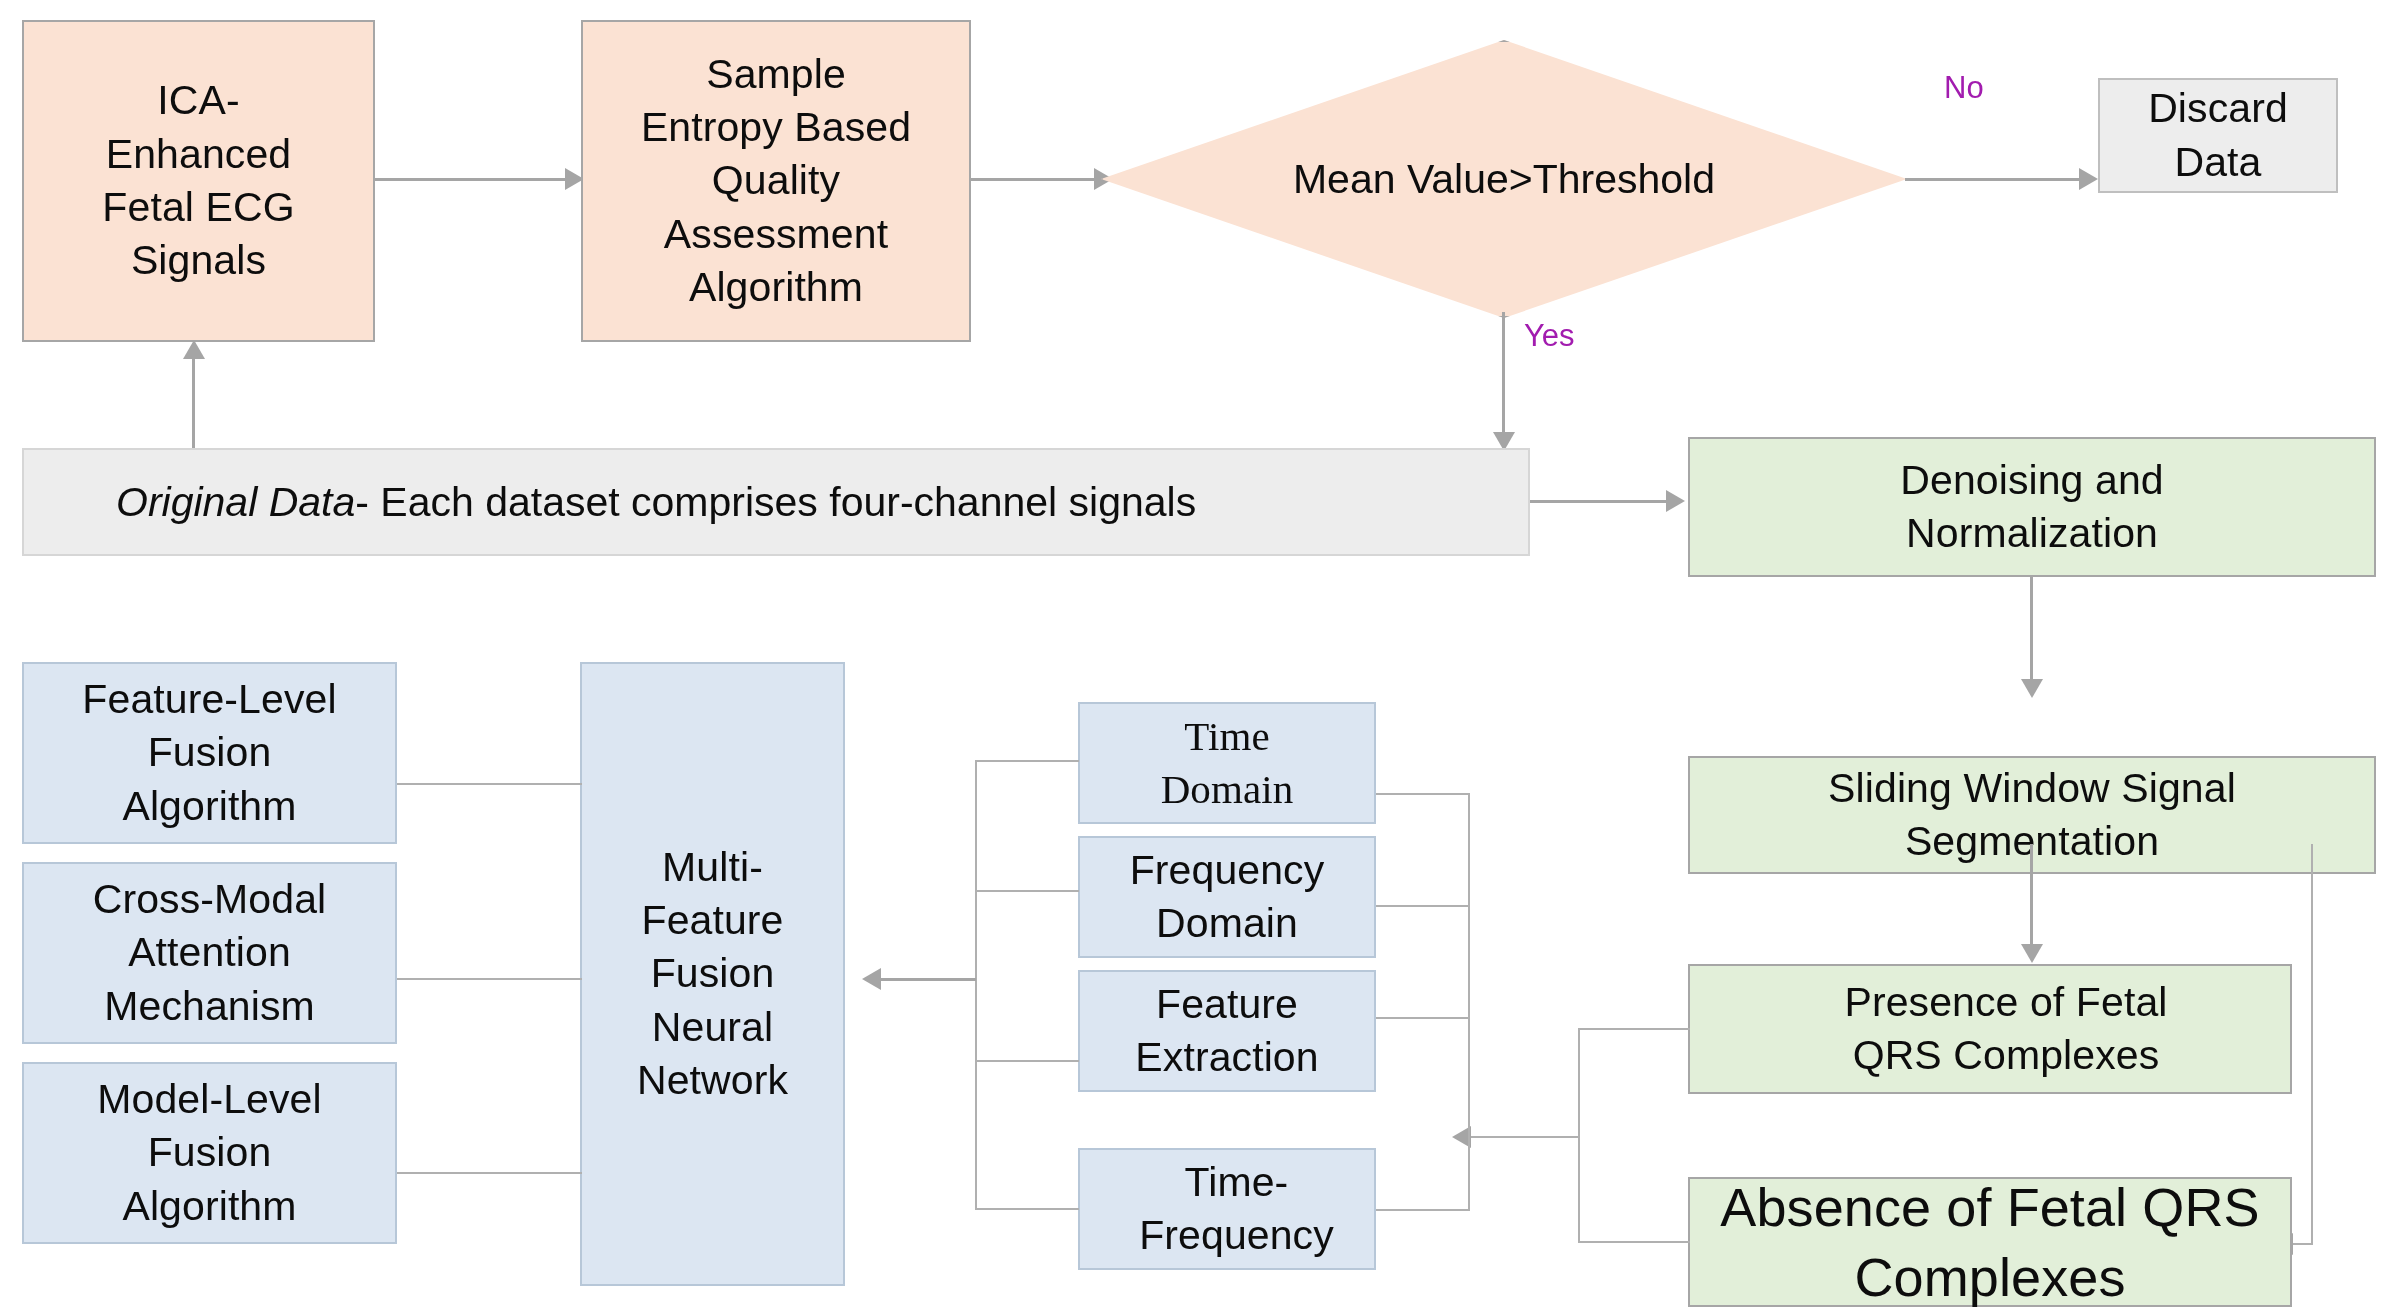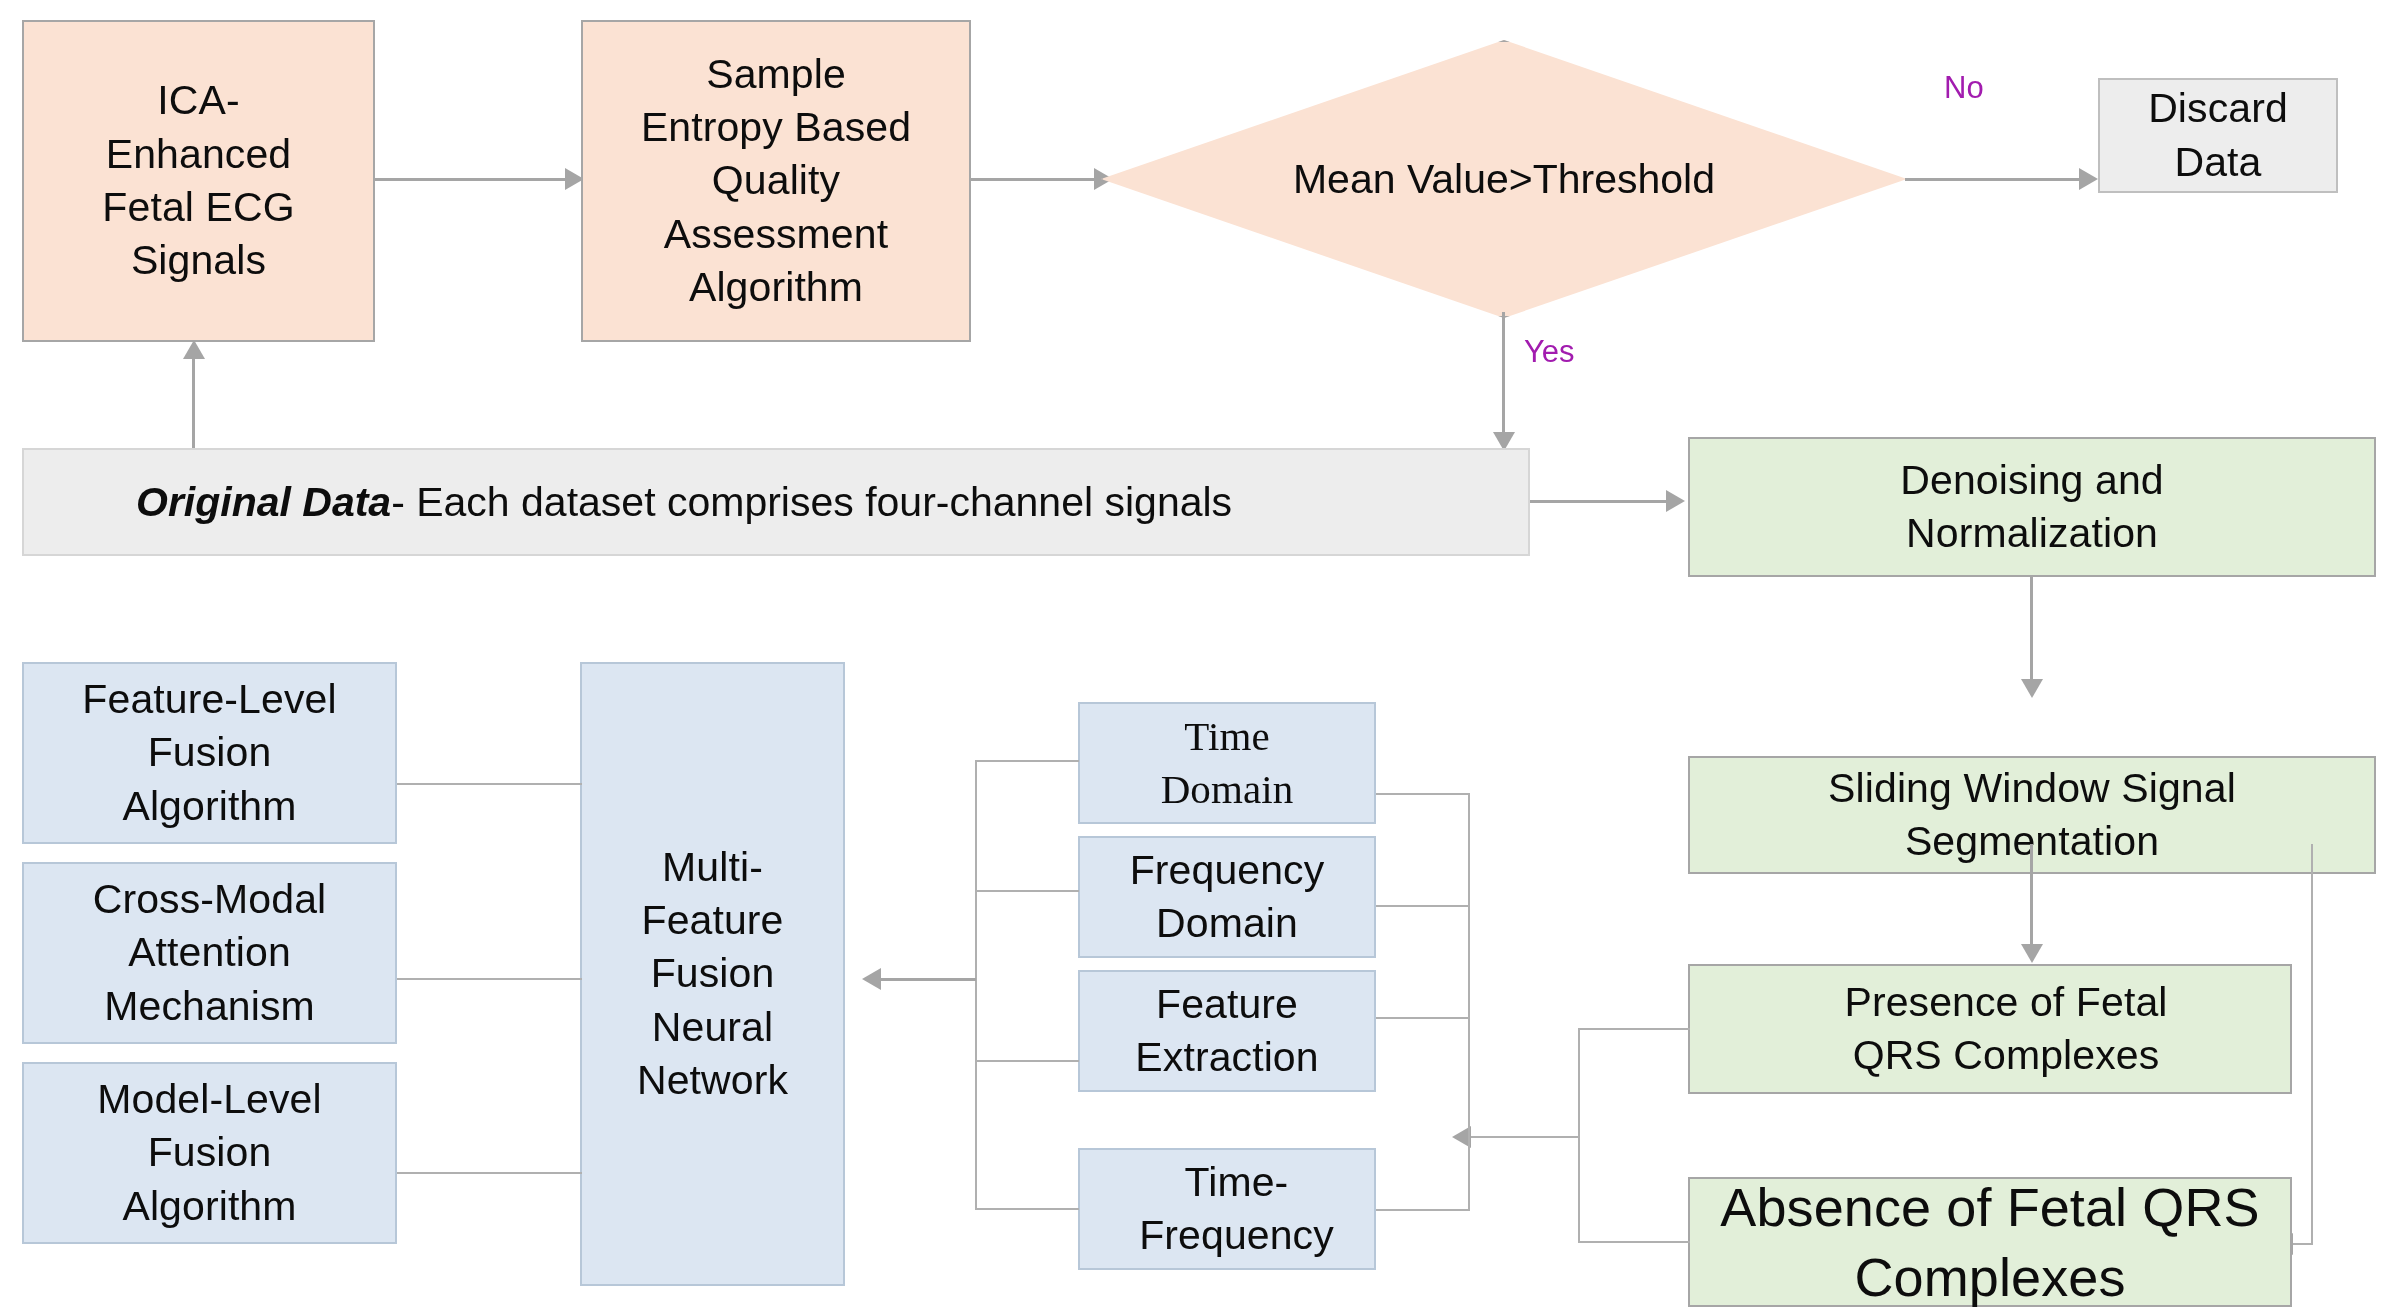--- a/index.html
+++ b/index.html
@@ -90,21 +90,21 @@
   .bar{
     position:absolute;
     box-sizing:border-box;
     background:#ededed;
     border:2px solid #d6d6d6;
     display:flex;
     align-items:center;
     color:#0d0d0d;
     padding-left:92px;
   }
-  .bar .em{ font-style:italic; font-weight:700;margin-left:20px; }
+  .bar .em{ font-style:italic; font-weight:400; }
 </style>
 </head>
 <body>
 
 <div id="canvas">
 
   <div class="node peach" style="left:22px; top:20px; width:353px; height:322px; font-size:41px;">ICA-
 Enhanced
 Fetal ECG
 Signals</div>
@@ -128,21 +128,21 @@
 
   <div class="ln lnh" style="left:1905px; top:178px; width:180px;"></div>
   <div class="arw arw-r" style="left:2079px; top:168px;"></div>
   <div class="elabel" style="left:1944px; top:70px;">No</div>
 
   <div class="node grey" style="left:2098px; top:78px; width:240px; height:115px; font-size:41px; border-color:#bfbfbf;">Discard
 Data</div>
 
   <div class="ln lnv" style="left:1502px; top:312px; height:128px;"></div>
   <div class="arw arw-d" style="left:1493px; top:432px;"></div>
-  <div class="elabel" style="left:1524px; top:318px;margin-top:16px;">Yes</div>
+  <div class="elabel" style="left:1524px; top:318px;">Yes</div>
 
   <div class="ln lnv" style="left:192px; top:358px; height:90px;"></div>
   <div class="arw arw-u" style="left:183px; top:340px;"></div>
 
   <div class="bar" style="left:22px; top:448px; width:1508px; height:108px; font-size:41px;">
     <span class="em">Original Data</span>
       <span> - Each dataset comprises four-channel signals</span>
   </div>
 
   <div class="ln lnh" style="left:1530px; top:500px; width:142px;"></div>

